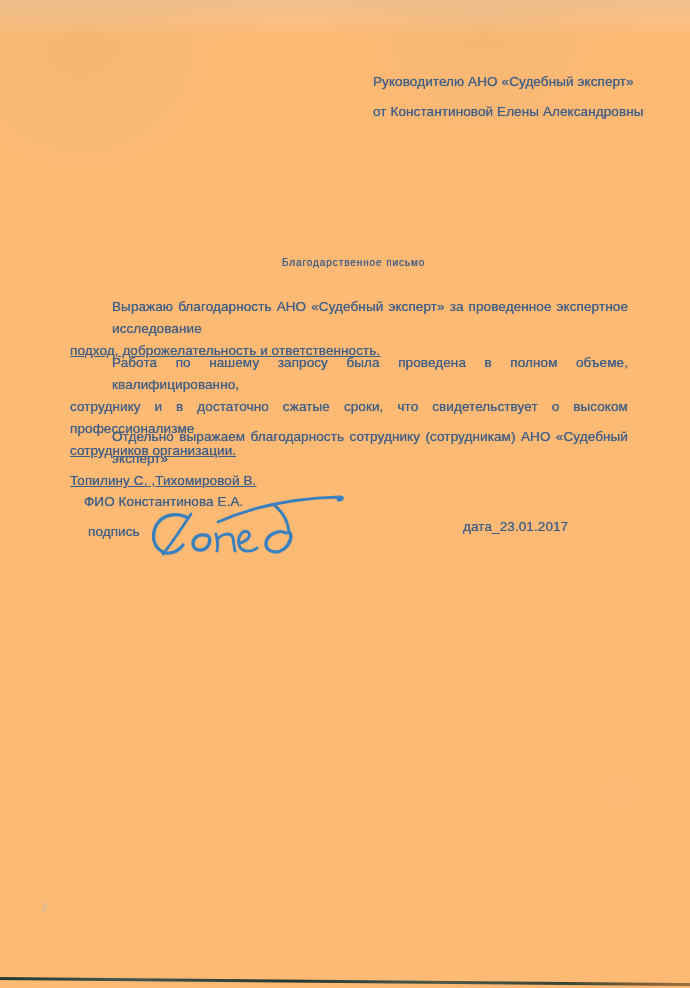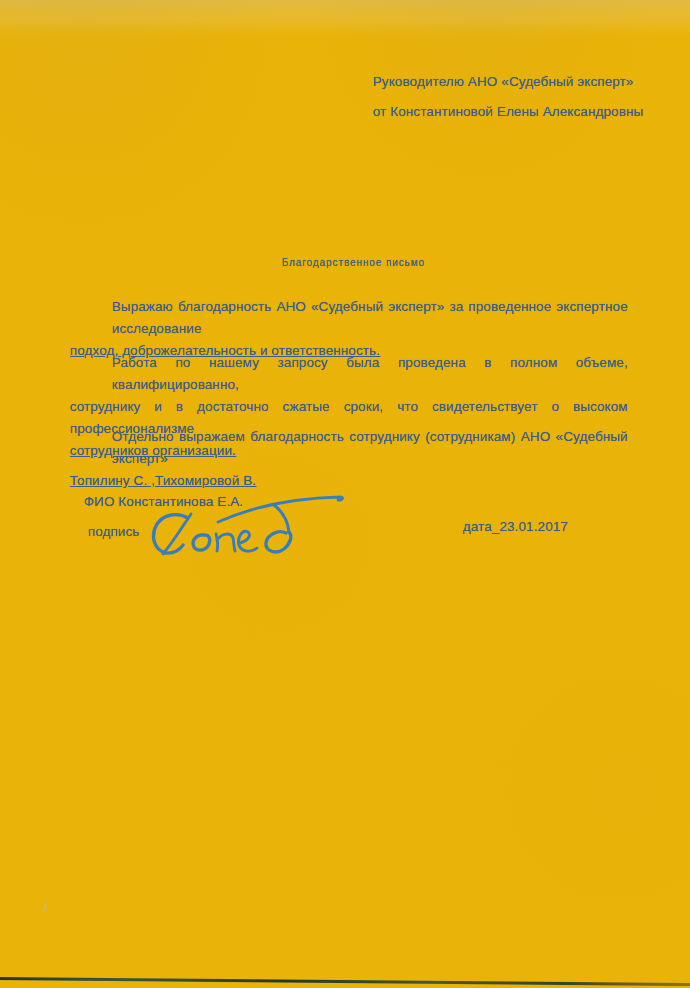--- a/index.html
+++ b/index.html
@@ -6,21 +6,21 @@
     margin: 0;
     padding: 0;
     background: #e9e9e9;
     font-family: "Liberation Sans", sans-serif;
   }
   .page {
     position: relative;
     width: 690px;
     height: 988px;
     margin: 0 auto;
-    background: #eab308;
+    background: #fdba74;
     overflow: hidden;
     color: #3d5e88;
   }
   
   .top-band {
     position: absolute;
     top: 0; left: 0; right: 0;
     height: 36px;
     background:
       linear-gradient(180deg, rgba(205,205,205,0.28), rgba(228,228,228,0.14) 55%, rgba(240,240,240,0));

